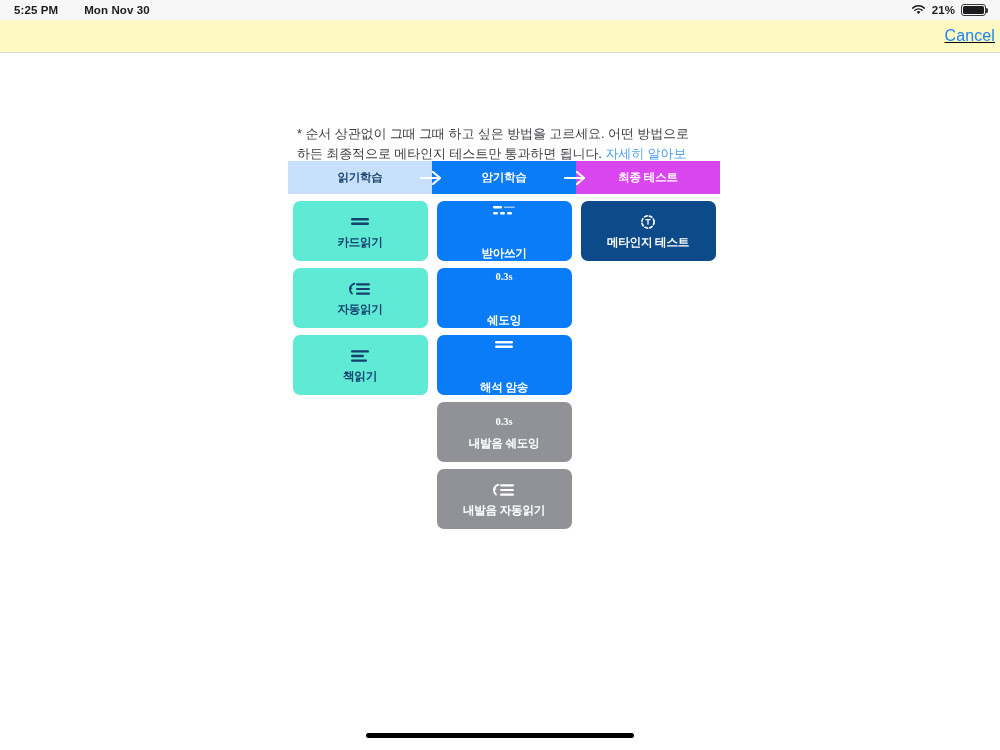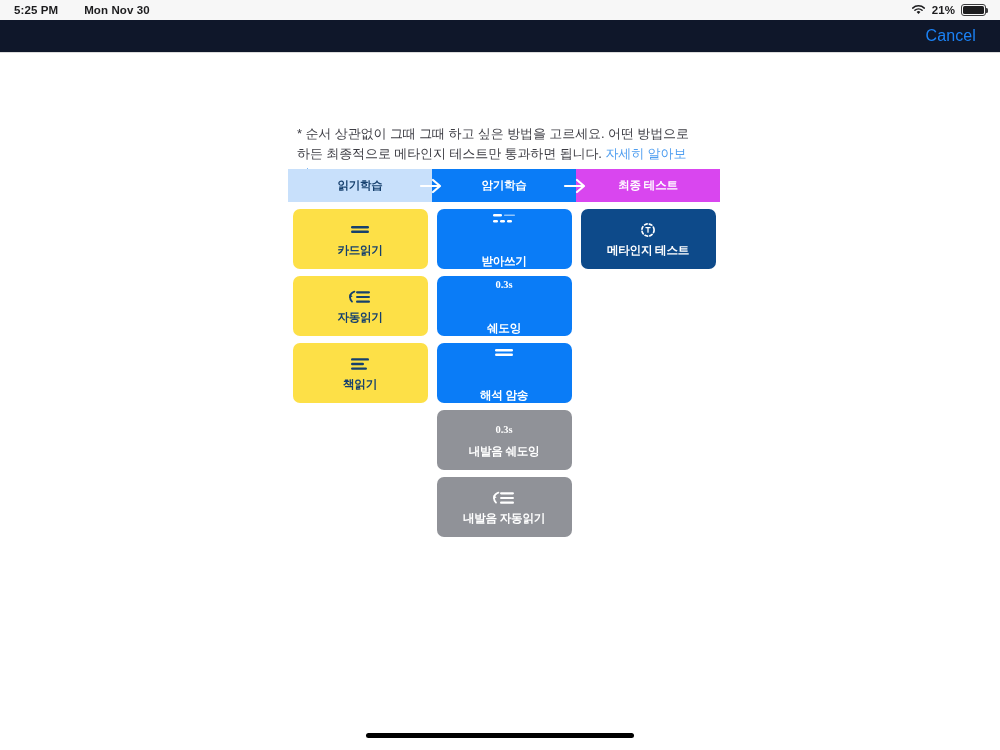--- a/index.html
+++ b/index.html
@@ -46,26 +46,27 @@
     display: block;
     height: 100%;
     width: 100%;
     background: #1c1c1e;
     border-radius: 1.6px;
   }
 
   
   .navbar {
     height: 33px;
-    background: #0f172a;
+    background: #fef9c3;
     border-bottom: 0.5px solid #dcdcdc;
     display: flex;
     align-items: center;
     justify-content: flex-end;
-    padding: 0 24px;
+    padding: 0 5px;
+    text-decoration: underline;
   }
   .cancel-btn {
     font-size: 16px;
     color: #1b82f5;
     background: none;
     border: none;
     font-family: inherit;
     cursor: pointer;
     letter-spacing: 0.1px;
   }
@@ -82,21 +83,21 @@
     line-height: 1.52;
     color: #3c3c43;
     letter-spacing: -0.1px;
   }
   .note .link { color: #4f9ef0; }
 
   
   .board {
     position: absolute;
     left: 288px;
-    top: 116px;
+    top: 108px;
     width: 432px;
   }
   .head-row {
     display: flex;
     height: 33px;
     position: relative;
   }
   .head-cell {
     flex: 1 1 0;
     display: flex;
@@ -150,21 +151,21 @@
     align-items: center;
     justify-content: center;
   }
   .card .ico .sec {
     font-size: 10.5px;
     font-weight: 700;
     font-family: "Liberation Serif", serif;
     line-height: 1;
   }
 
-  .card.tone-light { background: #fde047; }
+  .card.tone-light { background: #5eead4; }
   .card.tone-light .lbl, .card.tone-light .ico { color: #16406e; }
   .card.tone-blue  { background: #0a7cf7; gap: 29px; }
   .card.tone-blue .lbl, .card.tone-blue .ico { color: #ffffff; }
   .card.tone-navy  { background: #0d4a8a; }
   .card.tone-navy .lbl, .card.tone-navy .ico { color: #ffffff; }
   .card.tone-gray  { background: #909298; }
   .card.tone-gray .lbl, .card.tone-gray .ico { color: #ffffff; }
 
   
   .home-bar {

